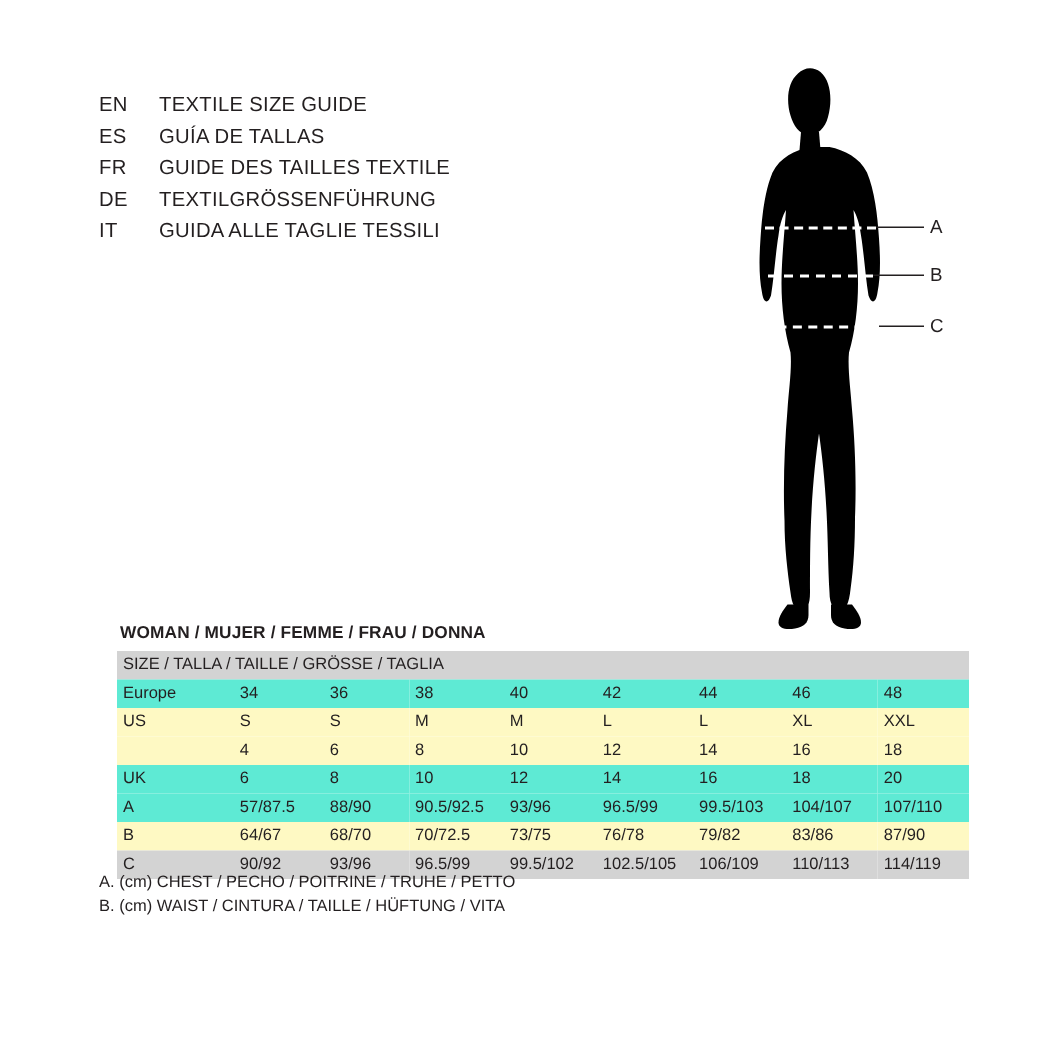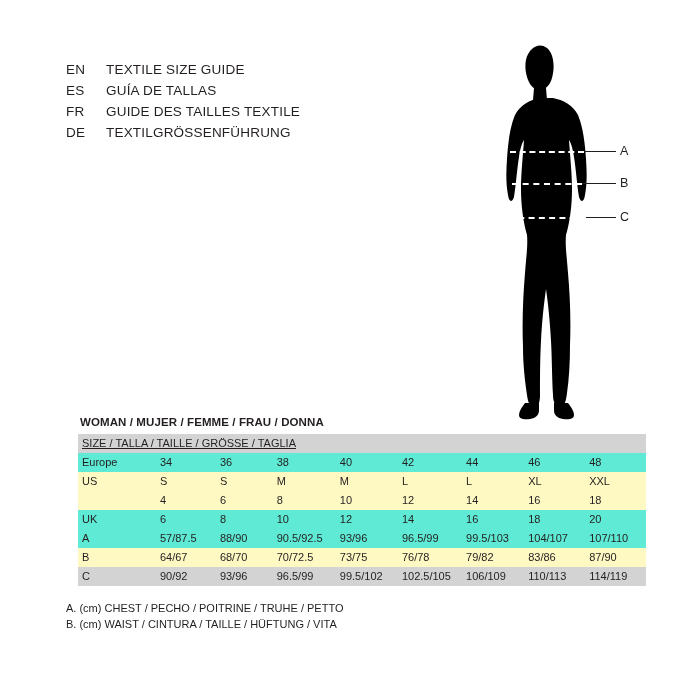--- a/index.html
+++ b/index.html
@@ -103,28 +103,27 @@
     line-height: 13px;
   }
   tr.band-dark td { background: #d3d3d3; }
   tr.band-light td { background: #fef9c3; }
   tr.band-white td { background: #5eead4; }
   .c-label { width: 88px; }
   .c-v { width: 60px; }
   .hdr-row td {
     font-weight: bold;
     font-size: 11px;
-    text-decoration: underline;
   }
 
   
   .notes {
     position: absolute;
     left: 66px;
-    top: 600px;
+    top: 580px;
     font-size: 11px;
     line-height: 16px;
     color: #231f20;
   }
   .notes div { white-space: nowrap; }
 </style>
 </head>
 <body>
 
 <div class="page">
@@ -138,20 +137,24 @@
       <span class="lang-code">ES</span>
       <span class="lang-text">GUÍA DE TALLAS</span>
     </div>
     <div class="lang-row">
       <span class="lang-code">FR</span>
       <span class="lang-text">GUIDE DES TAILLES TEXTILE</span>
     </div>
     <div class="lang-row">
       <span class="lang-code">DE</span>
       <span class="lang-text">TEXTILGRÖSSENFÜHRUNG</span>
+    </div>
+    <div class="lang-row">
+      <span class="lang-code">IT</span>
+      <span class="lang-text">GUIDA ALLE TAGLIE TESSILI</span>
     </div>
   </div>
 
   <div class="figure">
     <svg width="160" height="380" viewBox="0 0 160 380">
       <g fill="#000000">
 
         <path d="M62,4 C55,10 54,22 57,32 C59,39 63,44 68,45 C74,46 80,41 82,33 C85,22 84,9 77,3 C72,-1 66,0 62,4 Z"></path>
 
         <path d="M64,43 h12 l1,12 h-14 z"></path>

